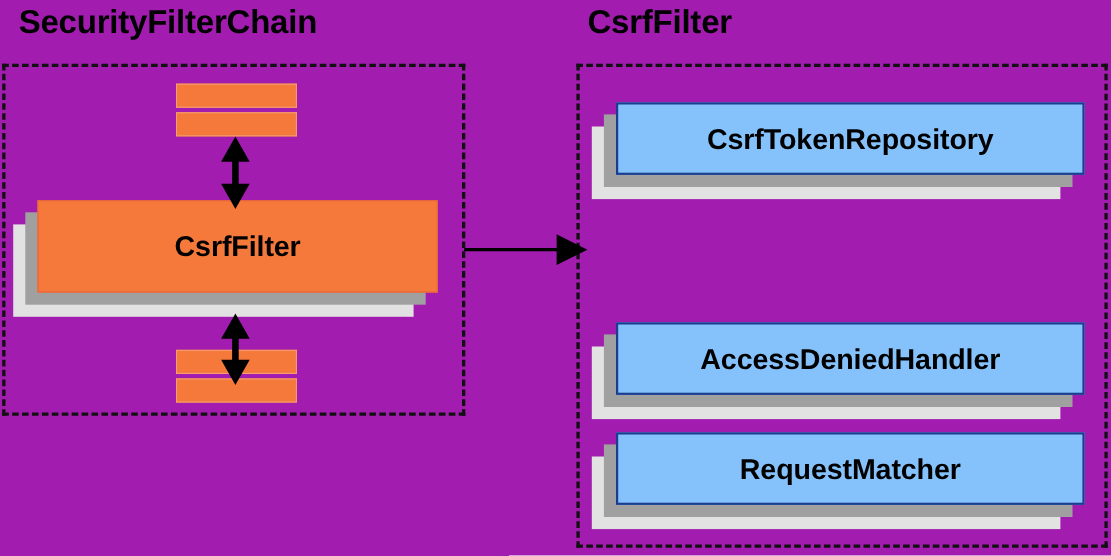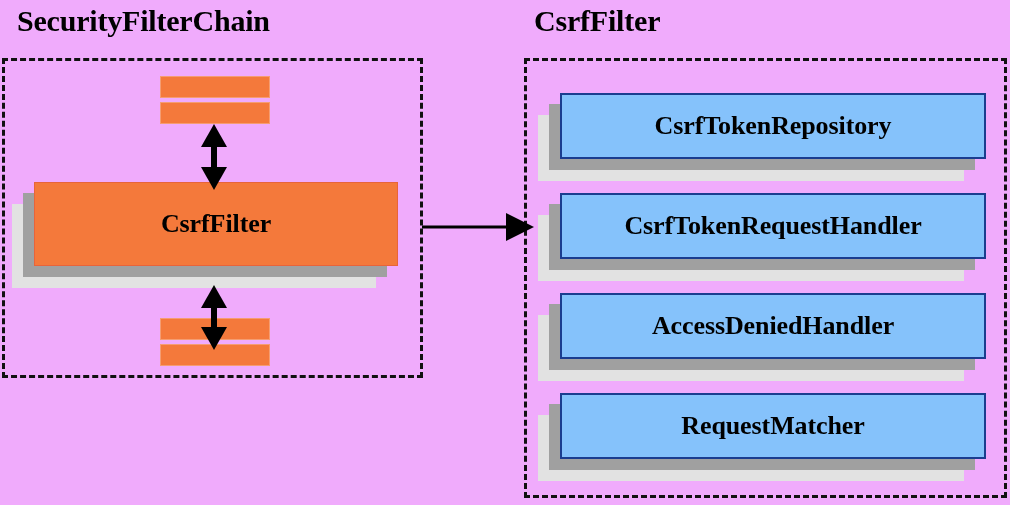--- a/index.html
+++ b/index.html
@@ -7,23 +7,22 @@
     padding: 0;
     background: #ffffff;
   }
   body {
     font-family: "Liberation Sans", sans-serif;
   }
   #canvas {
     position: relative;
     width: 1010px;
     height: 505px;
-    background: #f0abfc;
+    background: #a21caf;
     overflow: hidden;
-    font-family: Liberation Serif, serif;
   }
 
   
   .panel-title {
     position: absolute;
     font-size: 30px;
     font-weight: bold;
     color: #000000;
     letter-spacing: -0.2px;
     white-space: nowrap;
@@ -155,27 +154,20 @@
   <div class="bar" style="left:160px; top:344px; width:110px; height:22px;"></div>
 
   <div class="block blue-block" style="top:93px;">
     <div class="shadow-light"></div>
     <div class="shadow-dark"></div>
     <div class="face face-blue">
       <span class="label">CsrfTokenRepository</span>
     </div>
   </div>
 
-  <div class="block blue-block" style="top:193px;">
-    <div class="shadow-light"></div>
-    <div class="shadow-dark"></div>
-    <div class="face face-blue">
-      <span class="label">CsrfTokenRequestHandler</span>
-    </div>
-  </div>
 
   <div class="block blue-block" style="top:293px;text-align:right;">
     <div class="shadow-light"></div>
     <div class="shadow-dark"></div>
     <div class="face face-blue">
       <span class="label">AccessDeniedHandler</span>
     </div>
   </div>
 
   <div class="block blue-block" style="top:393px;">

